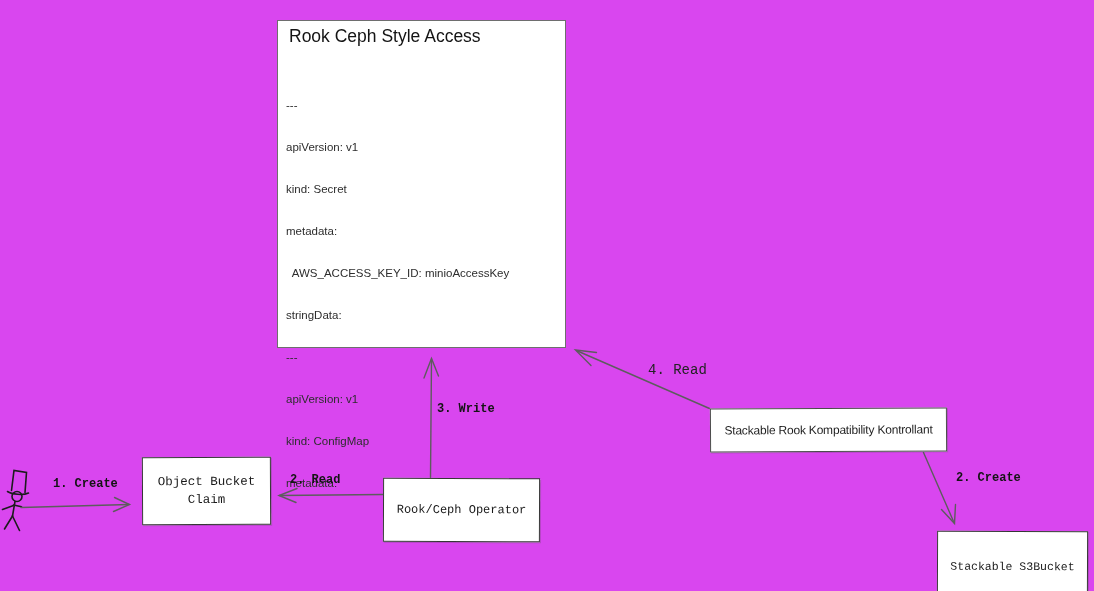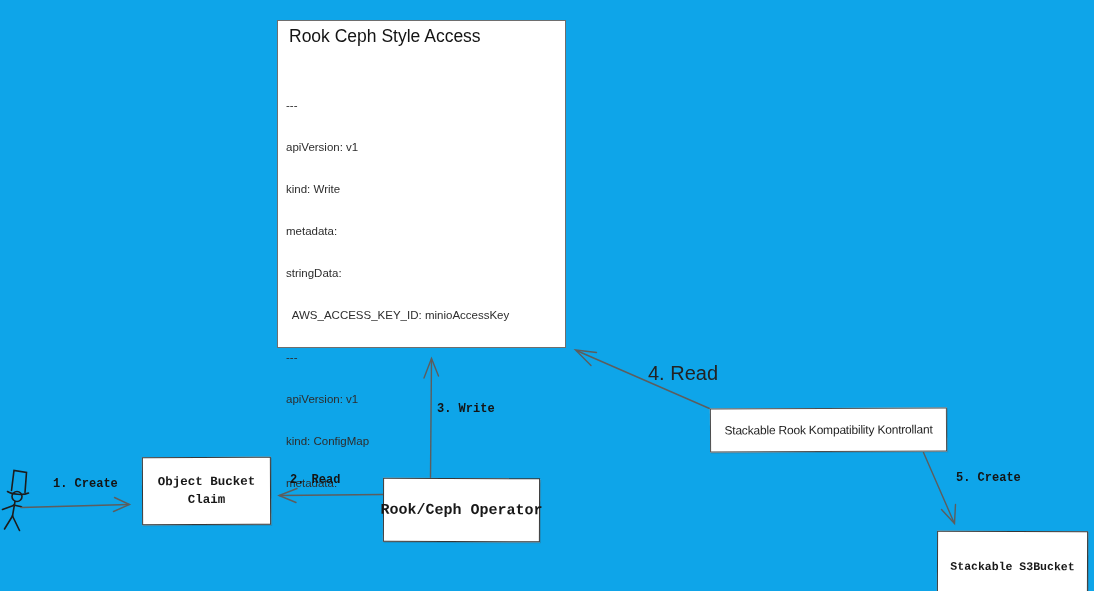--- a/index.html
+++ b/index.html
@@ -1,20 +1,20 @@
 <!DOCTYPE html>
 <html><head>
 <meta charset="utf-8">
 <style>
   html, body { margin: 0; padding: 0; background: #ffffff; }
   .stage {
     position: relative;
     width: 1094px;
     height: 591px;
-    background: #0ea5e9;
+    background: #d946ef;
     overflow: hidden;
     font-family: "Liberation Sans", sans-serif;
   }
   svg.wires {
     position: absolute;
     left: 0; top: 0;
     width: 1094px; height: 591px;
     pointer-events: none;
   }
   .box {
@@ -44,36 +44,36 @@
     white-space: pre;
   }
   
   .node {
     border: 1.7px solid #363636;
     display: flex;
     align-items: center;
     justify-content: center;
     text-align: center;
     font-family: "Liberation Mono", monospace;
-    font-weight: 700;
+    font-weight: 400;
     color: #181818;
     box-shadow: 1px 1px 0 rgba(70,70,70,0.25);
   }
   .node-obc {
     left: 142px; top: 457px;
     width: 129px; height: 68px;
     font-size: 12.5px;
     line-height: 1.45;
     white-space: pre-line;
     transform: rotate(-0.25deg);
   }
   .node-operator {
     left: 383px; top: 478px;
     width: 157px; height: 64px;
-    font-size: 15px;
+    font-size: 12px;
     white-space: nowrap;
     transform: rotate(0.2deg);
   }
   .node-kontrollant {
     left: 710px; top: 408px;
     width: 237px; height: 44px;
     border-width: 1.4px;
     border-color: #4c4c4c;
     font-family: "Liberation Sans", sans-serif;
     font-weight: 400;
@@ -97,22 +97,22 @@
     font-size: 12px;
     font-weight: 700;
     color: #141414;
     white-space: nowrap;
   }
   .elabel-1 { left: 53px;  top: 477px; }
   .elabel-2 { left: 290px; top: 473px; }
   .elabel-3 { left: 437px; top: 402px; }
   .elabel-4 {
     left: 648px; top: 362px;
-    font-family: Liberation Sans, sans-serif;
-    font-size: 20px;
+    font-family: Liberation Mono, monospace;
+    font-size: 14px;
     font-weight: 400;
     color: #232323;
   }
   .elabel-5 { left: 956px; top: 471px; }
 </style>
 </head>
 <body>
 
 <div class="stage">
 
@@ -153,24 +153,24 @@
       <path d="M923.5,452.5 L954,522.5"></path>
       <path d="M941.5,509.5 L954.5,523.5 L955.5,504.5"></path>
     </g>
   </svg>
 
   <div class="box main-box">
     <div class="main-title">Rook Ceph Style Access</div>
     <div class="yaml">
       <div>---</div>
       <div>apiVersion: v1</div>
-      <div>kind: Write</div>
+      <div>kind: Secret</div>
       <div>metadata:</div>
+      <div>  AWS_ACCESS_KEY_ID: minioAccessKey</div>
       <div>stringData:</div>
-      <div>  AWS_ACCESS_KEY_ID: minioAccessKey</div>
       <div>---</div>
       <div>apiVersion: v1</div>
       <div>kind: ConfigMap</div>
       <div>metadata:</div>
       
       
       
       
       
     </div>
@@ -190,15 +190,15 @@
   </div>
 
   <div class="box node node-s3">
     <span>Stackable S3Bucket</span>
   </div>
 
   <div class="elabel elabel-1">1. Create</div>
   <div class="elabel elabel-2">2. Read</div>
   <div class="elabel elabel-3">3. Write</div>
   <div class="elabel elabel-4">4. Read</div>
-  <div class="elabel elabel-5">5. Create</div>
+  <div class="elabel elabel-5">2. Create</div>
 
 </div>
 
 </body></html>

